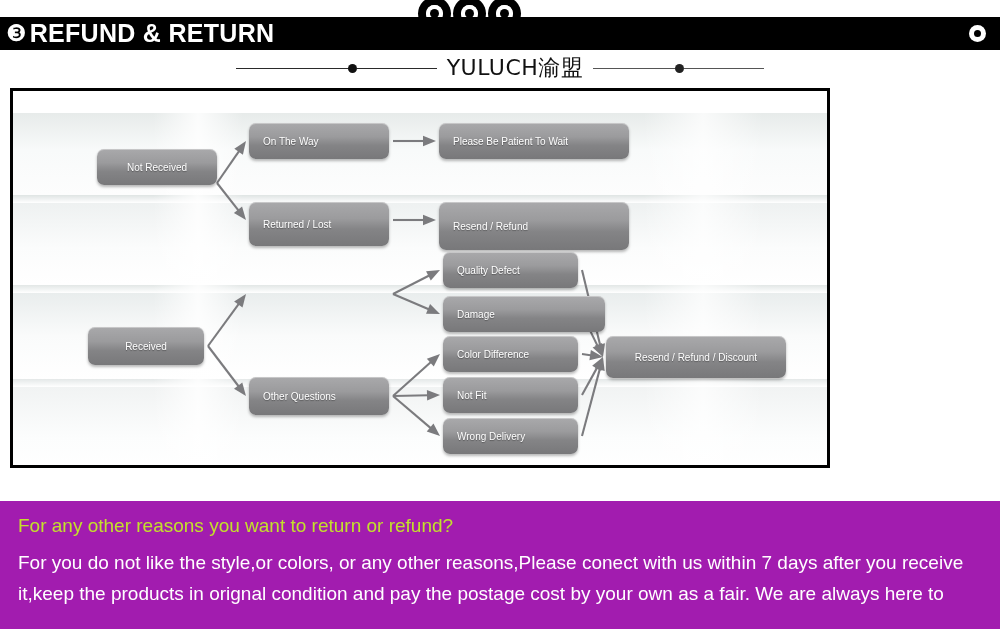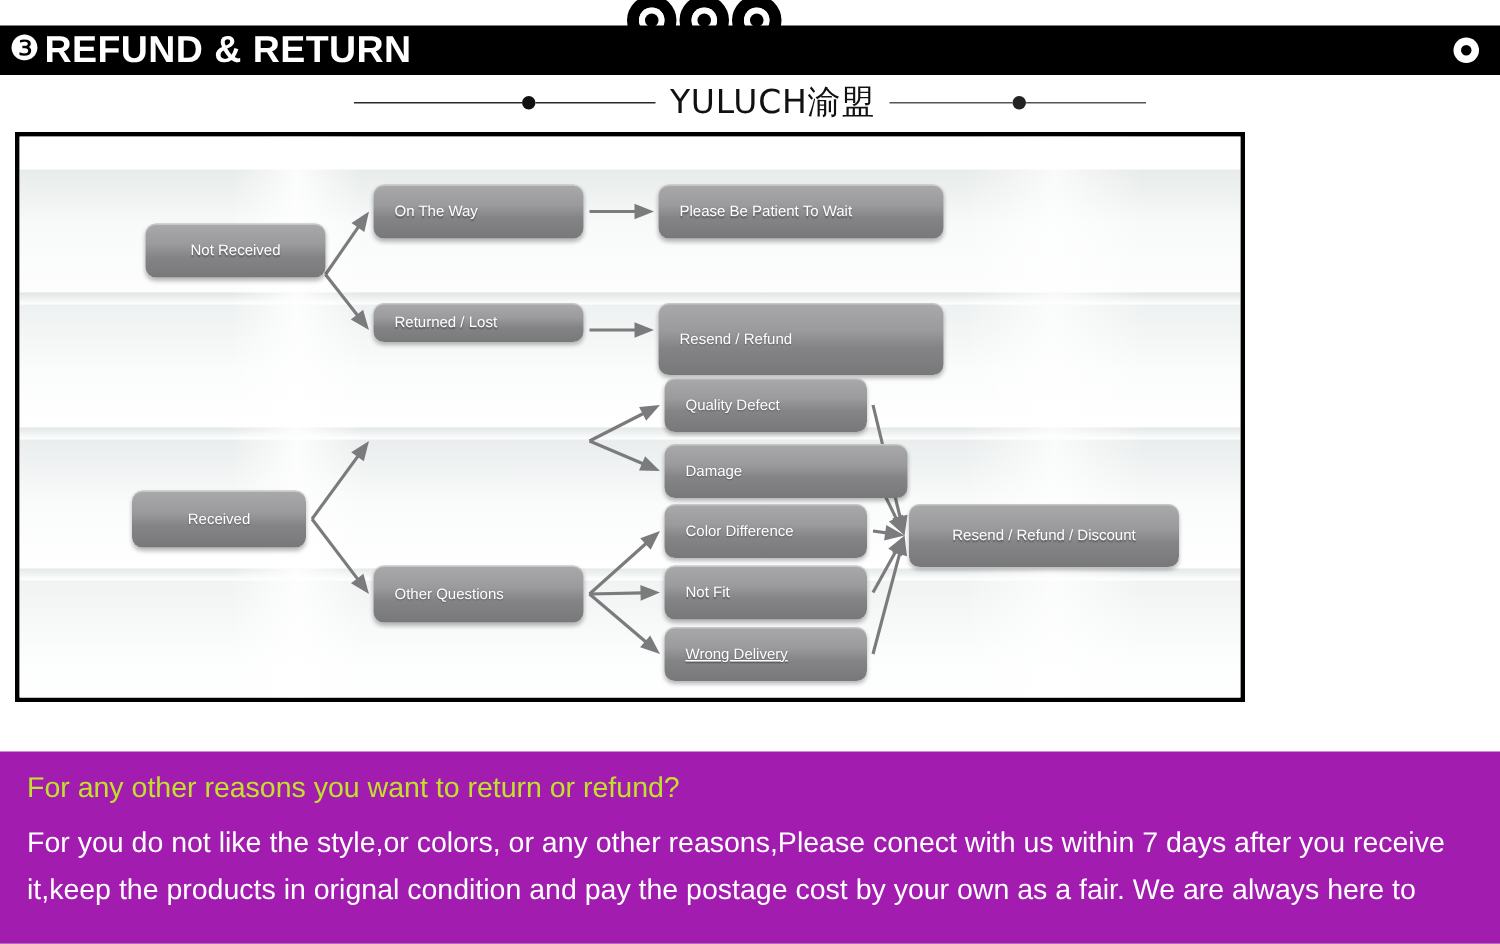--- a/index.html
+++ b/index.html
@@ -186,21 +186,21 @@
       <line x1="569" y1="345" x2="587.1740872802242" y2="276.6308145172517" stroke="#7b7b7e" stroke-width="2.1"></line>
       <polygon points="590,266 591.6857609211476,279.89957589700964 581.6348090139278,277.2278038710398" fill="#7b7b7e"></polygon>
     </svg>
   <div id="diagram">
       <div class="node center" style="left: 84px; top: 58px; width: 120px; height: 36px;">
         <span>Not Received</span>
       </div>
       <div class="node" style="left: 236px; top: 32px; width: 140px; height: 36px;">
         <span>On The Way</span>
       </div>
-      <div class="node" style="left: 236px; top: 111px; width: 140px; height: 26px;">
+      <div class="node" style="left: 236px; top: 111px; width: 140px; height: 44px;">
         <span>Returned / Lost</span>
       </div>
       <div class="node" style="left: 426px; top: 32px; width: 190px; height: 36px;">
         <span>Please Be Patient To Wait</span>
       </div>
       <div class="node" style="left: 426px; top: 111px; width: 190px; height: 48px;">
         <span>Resend / Refund</span>
       </div>
       <div class="node center" style="left: 75px; top: 236px; width: 116px; height: 38px;">
         <span>Received</span>
@@ -213,21 +213,21 @@
       </div>
       <div class="node" style="left: 430px; top: 205px; width: 162px; height: 36px;">
         <span>Damage</span>
       </div>
       <div class="node" style="left: 430px; top: 245px; width: 135px; height: 36px;">
         <span>Color Difference</span>
       </div>
       <div class="node" style="left: 430px; top: 286px; width: 135px; height: 36px;">
         <span>Not Fit</span>
       </div>
-      <div class="node" style="left: 430px; top: 327px; width: 135px; height: 36px; text-decoration: underline;">
+      <div class="node" style="left: 430px; top: 327px; width: 135px; height: 36px;">
         <span>Wrong Delivery</span>
       </div>
       <div class="node center" style="left: 593px; top: 245px; width: 180px; height: 42px;">
         <span>Resend / Refund / Discount</span>
       </div>
     </div>
 </div>
 
 <div id="bottom">
   <div id="bottom-head">For any other reasons you want to return or refund?</div>

